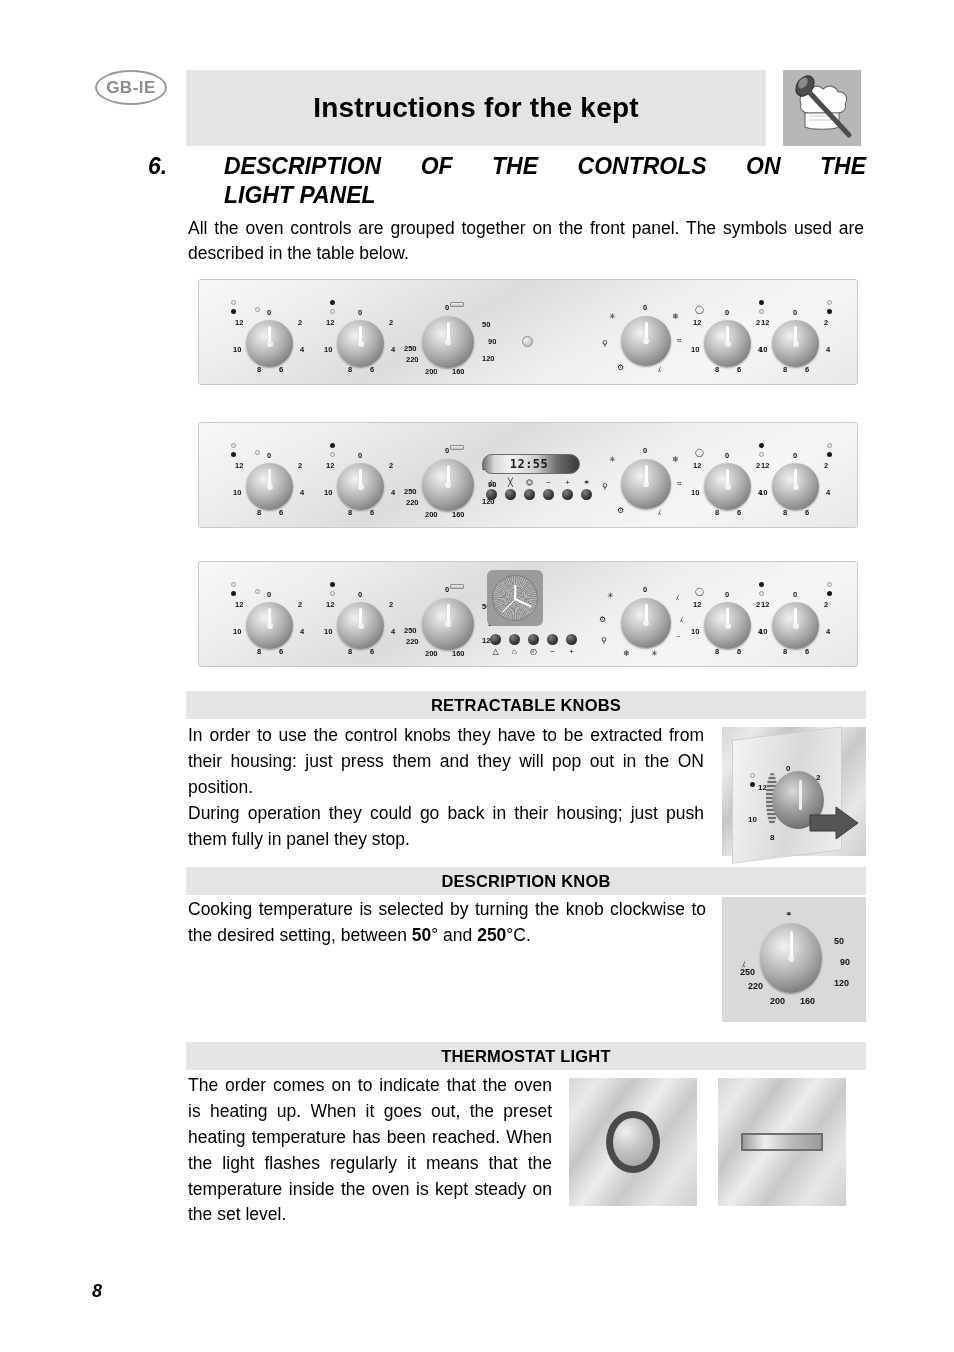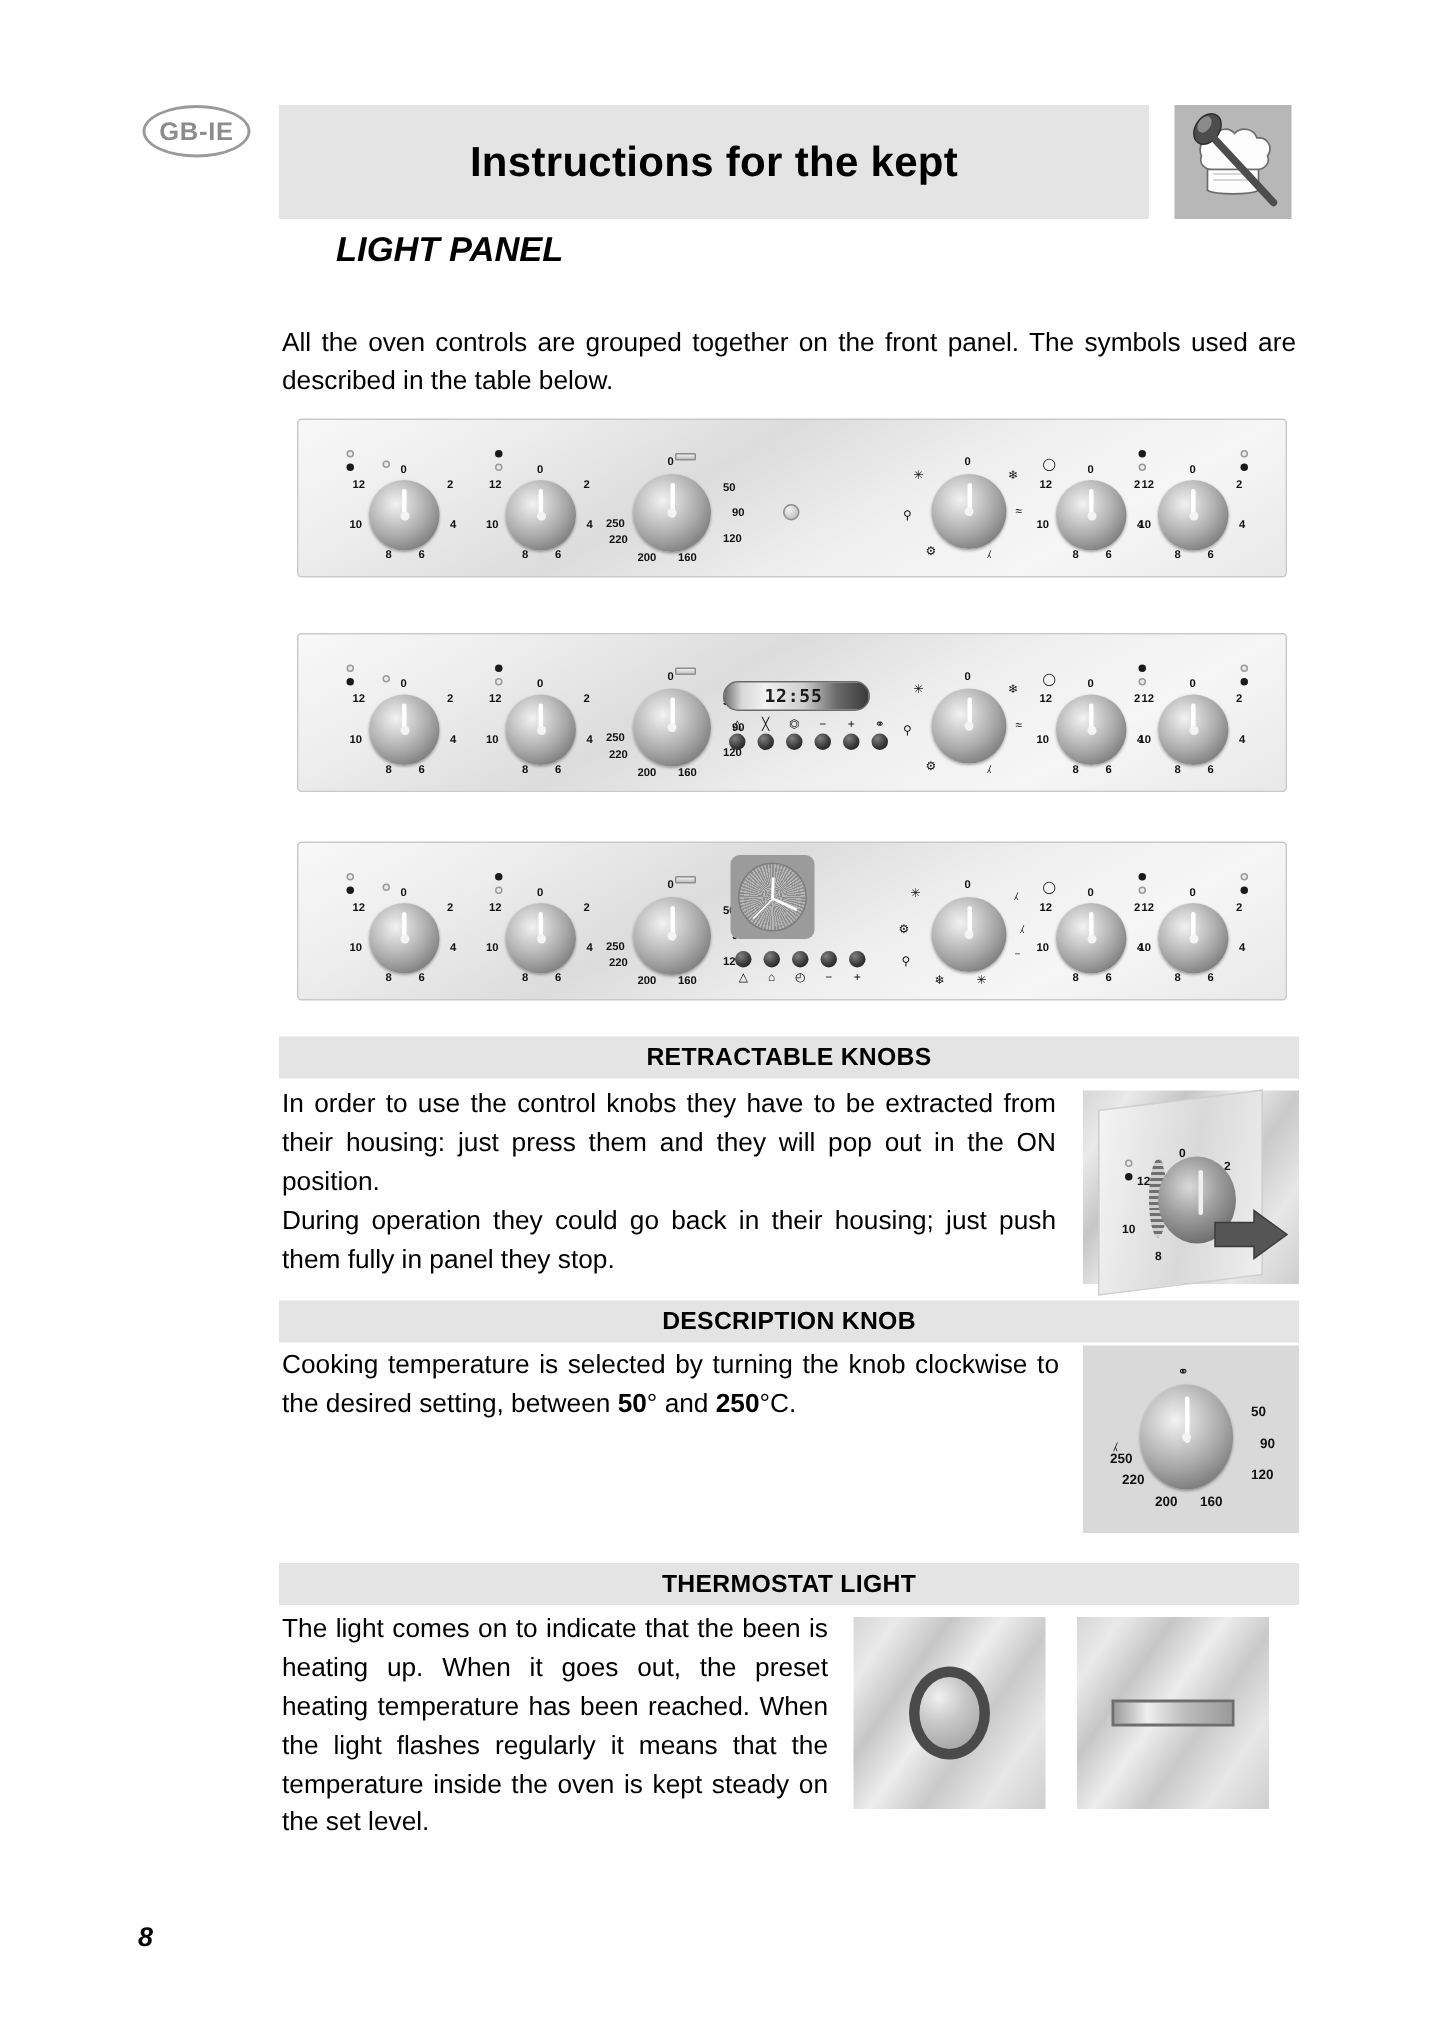--- a/index.html
+++ b/index.html
@@ -267,20 +267,21 @@
     <path d="M18 34c-3-7 2-13 8-12 2-6 10-8 14-3 5-5 13-3 15 3 7-1 11 6 7 12 2 5-2 9-7 9H25c-5 0-9-4-7-9z" fill="#fdfdfd" stroke="#6b6b6b" stroke-width="1.1"></path>
     <path d="M22 43h34v14c-6 3-28 3-34 0z" fill="#fdfdfd" stroke="#6b6b6b" stroke-width="1.1"></path>
     <path d="M26 46h26M26 50h26" stroke="#c9c9c9" stroke-width="1"></path>
     <ellipse cx="22" cy="16" rx="8" ry="11" transform="rotate(35 22 16)" fill="#4d4d4d" stroke="#2e2e2e" stroke-width="1"></ellipse>
     <ellipse cx="20" cy="13" rx="4" ry="6" transform="rotate(35 20 13)" fill="#8a8a8a"></ellipse>
     <path d="M27 23 L66 65" stroke="#4d4d4d" stroke-width="5" stroke-linecap="round"></path>
   </svg>
 </div>
 
 <div class="sec-heading">
+  <span class="jline"><span class="num">6.</span><span>DESCRIPTION OF THE CONTROLS ON THE</span></span>
   <span class="lastline">LIGHT PANEL</span>
 </div>
 
 <div class="intro">All the oven controls are grouped together on the front panel. The symbols used are described in the table below.</div>
 
 <div class="panel p1">
 
   <div class="dot-ind dot-open" style="left:32px;top:20px;"></div>
   <div class="dot-ind dot-filled" style="left:32px;top:29px;"></div>
   <div class="dot-ind dot-open" style="left:56px;top:27px;"></div>
@@ -567,21 +568,21 @@
   <div class="lbl" style="left:78px;top:99px;font-size:9px;">160</div>
   <div class="lbl" style="left:48px;top:99px;font-size:9px;">200</div>
   <div class="lbl" style="left:26px;top:84px;font-size:9px;">220</div>
   <div class="lbl" style="left:18px;top:70px;font-size:9px;">250</div>
   <div class="sym" style="left:20px;top:61px;font-size:9px;">⁁</div>
 </div>
 
 <div class="band" style="top:1042px;">
   <span>THERMOSTAT LIGHT</span>
 </div>
-<div class="body-text" style="left:188px;top:1073px;width:364px;">The light comes on to indicate that the been is heating up. When it goes out, the preset heating temperature has been reached. When the light flashes regularly it means that the temperature inside the oven is kept steady on the set level.</div>
+<div class="body-text" style="left:188px;top:1073px;width:364px;">The order comes on to indicate that the oven is heating up. When it goes out, the preset heating temperature has been reached. When the light flashes regularly it means that the temperature inside the oven is kept steady on the set level.</div>
 
 <div class="fig" style="left:569px;top:1078px;width:128px;height:128px;">
   <div class="tl-lamp" style="left:37px;top:33px;">
     <div class="tl-lamp-in"></div>
   </div>
 </div>
 <div class="fig" style="left:718px;top:1078px;width:128px;height:128px;">
   <div class="tl-bar" style="left:23px;top:55px;"></div>
 </div>
 

